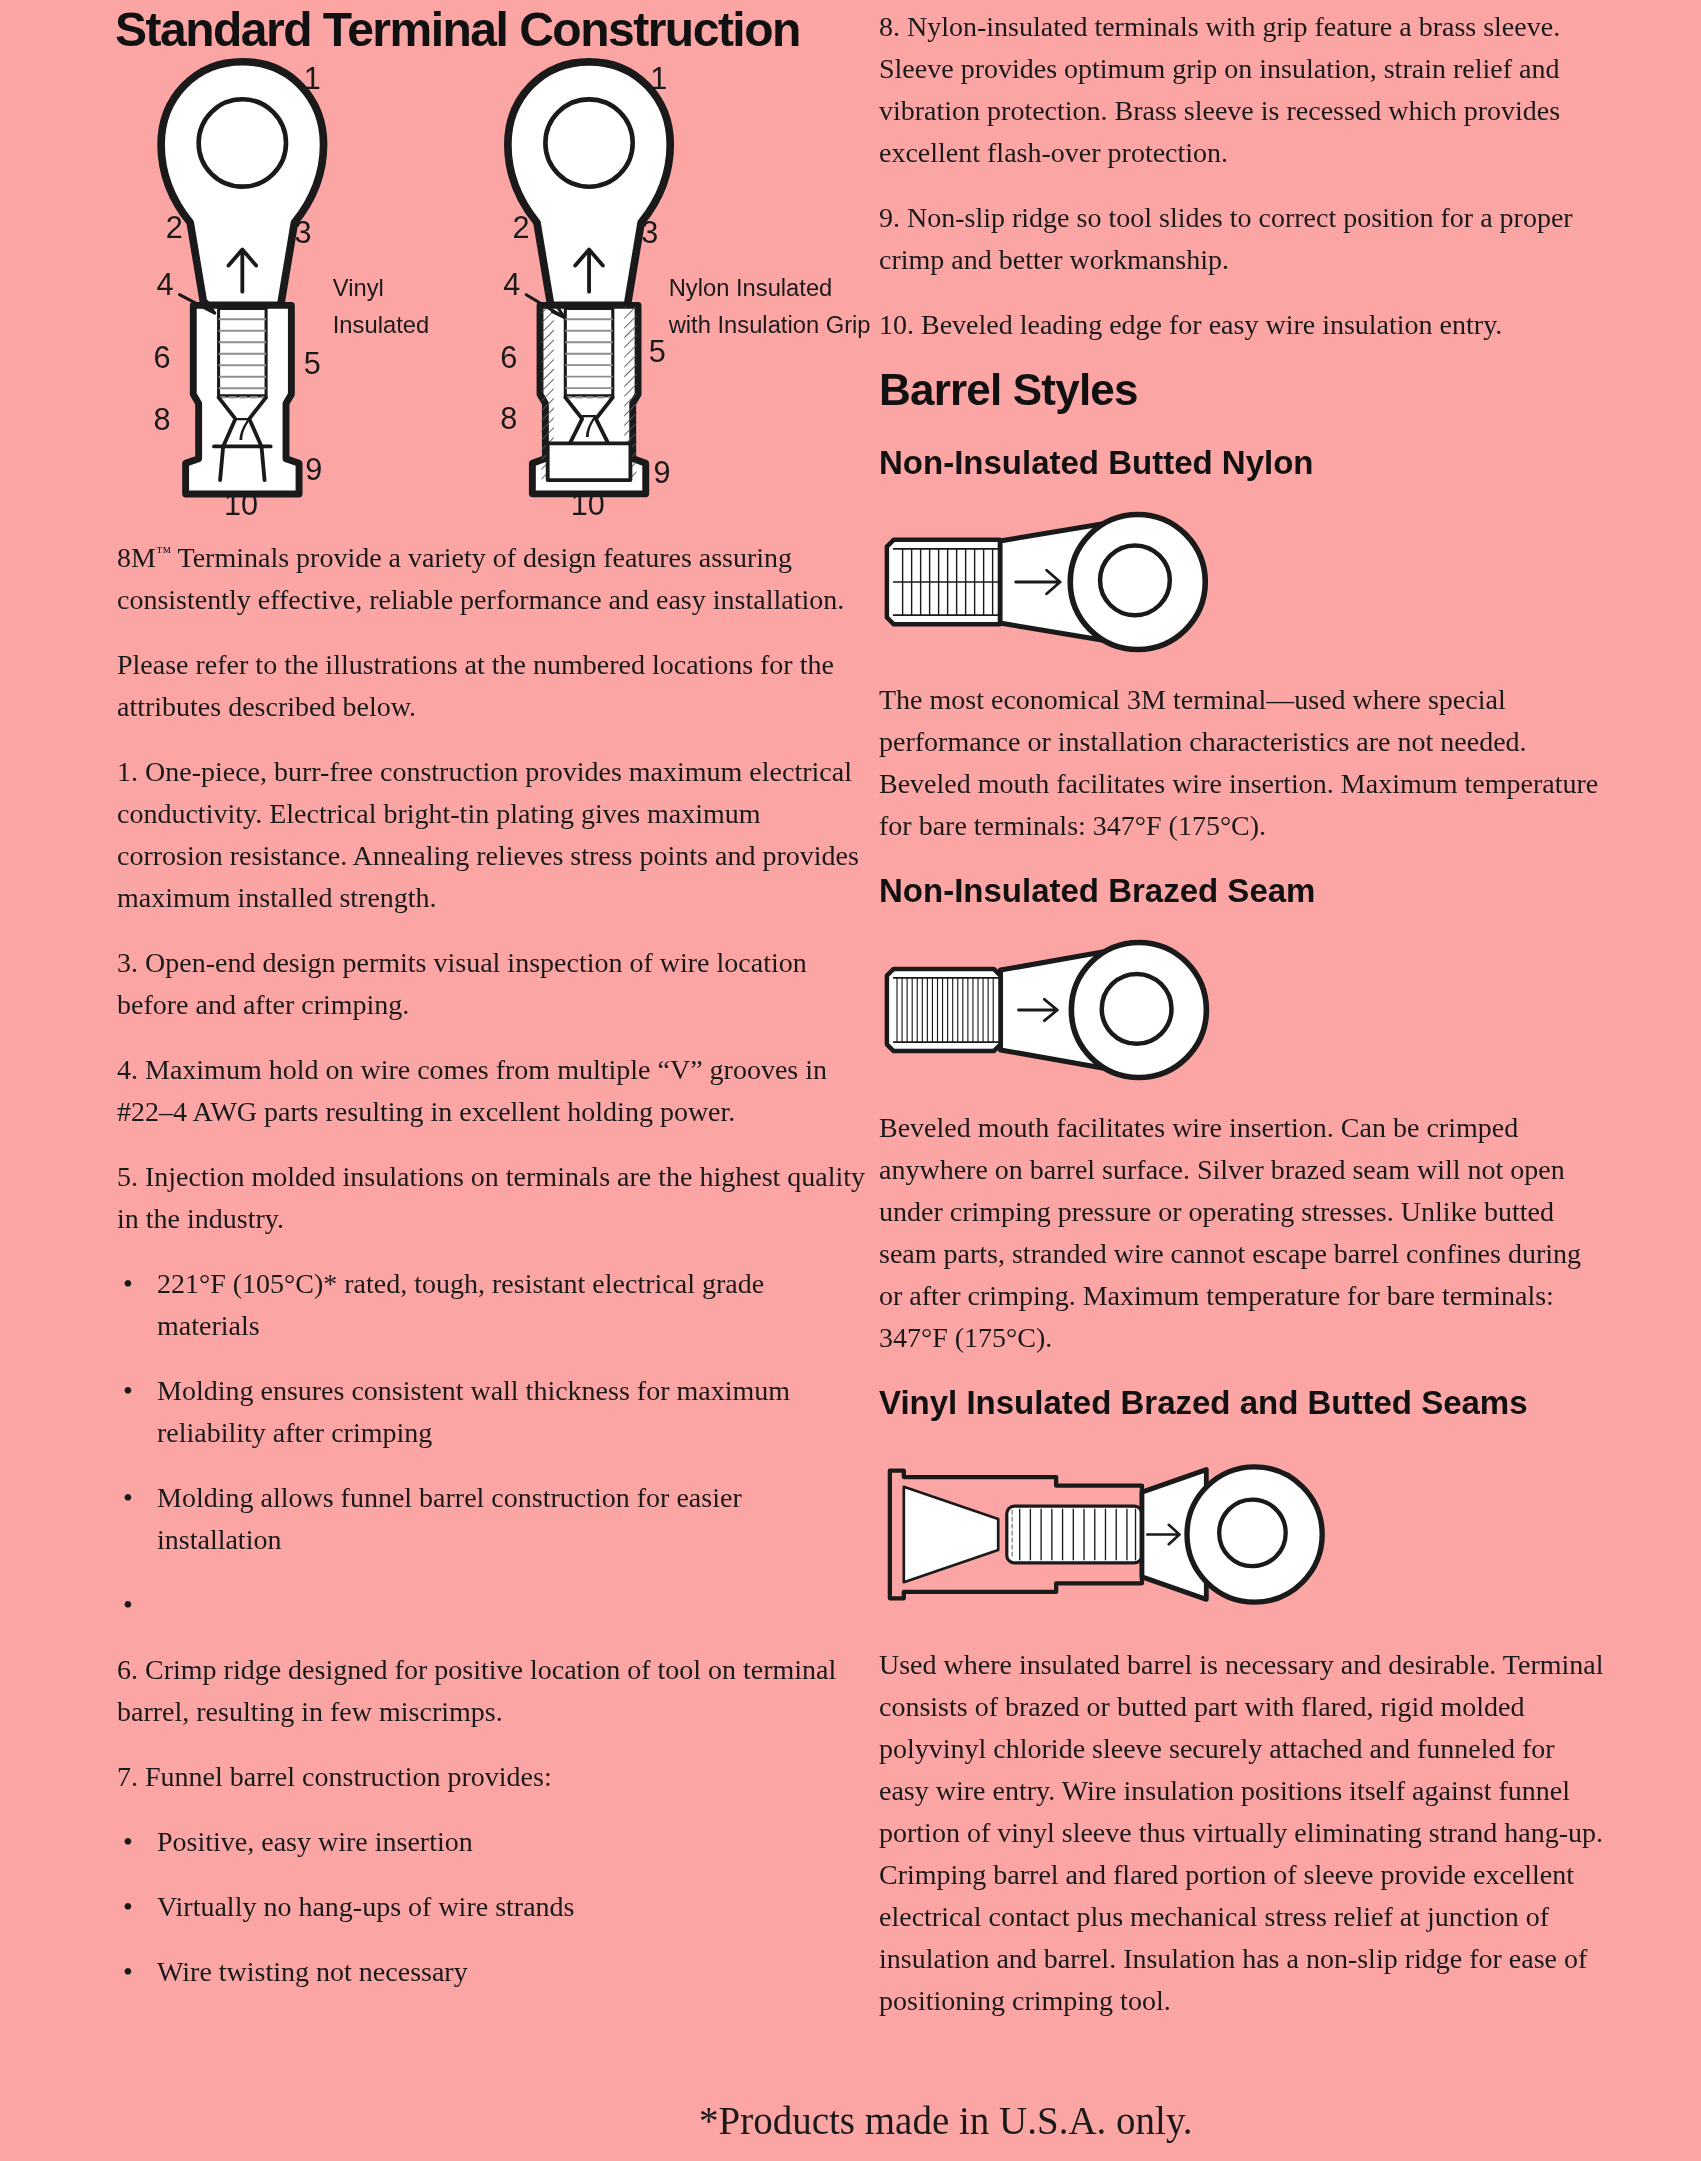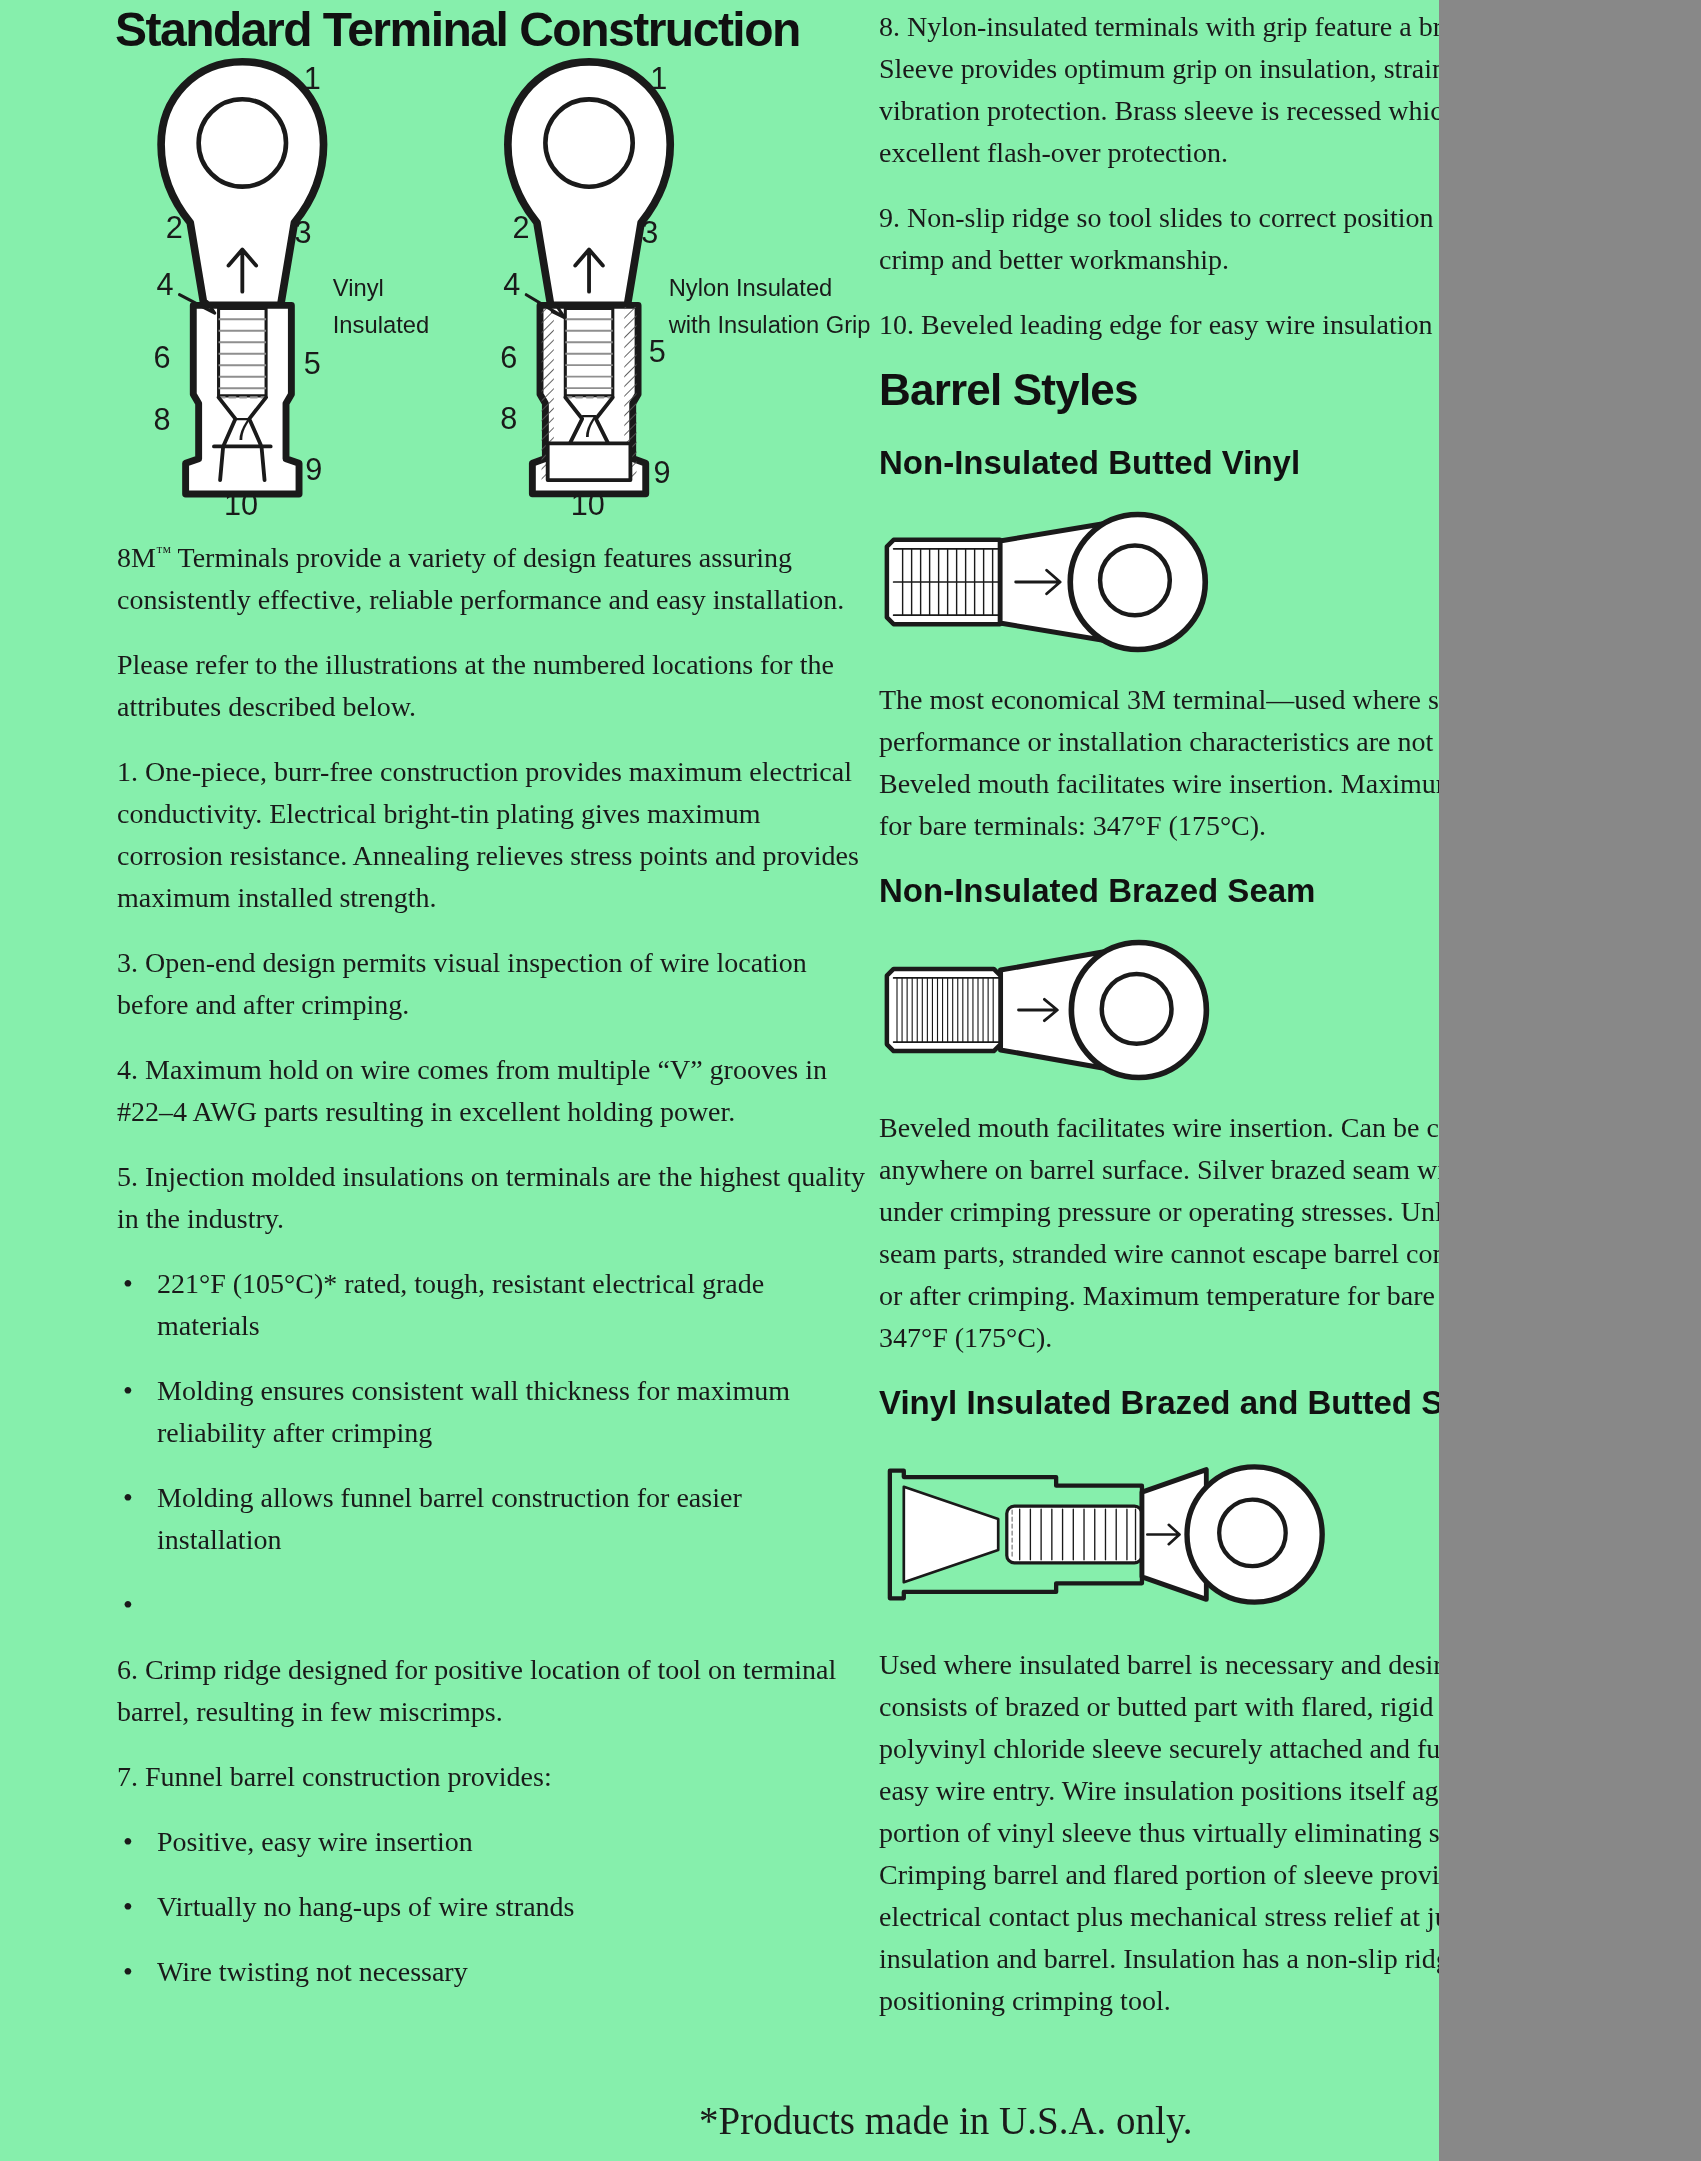--- a/index.html
+++ b/index.html
@@ -1,19 +1,19 @@
 <!DOCTYPE html>
 <html style="font-size:12.3px"><head>
 <meta charset="utf-8">
 <style>
   html,body { margin:0; padding:0; background:#888; }
   .page {
     position:relative;
-    width:1439px; height:2161px;
-    background:#86efac;
+    width:1701px; height:2161px;
+    background:#fca5a5;
     color:#1a1a1a;
     font-family:"Liberation Serif", serif;
     overflow:hidden;
   }
   .title {
     position:absolute; left:115px; top:1.5px;
     margin:0;
     font-family:"Liberation Sans", sans-serif;
     font-weight:bold;
     font-size:48px;
@@ -195,21 +195,21 @@
   </div>
 
   <div class="col col-right">
     <p>8. Nylon-insulated terminals with grip feature a brass sleeve. Sleeve provides optimum grip on insulation, strain relief and vibration protection. Brass sleeve is recessed which provides excellent flash-over protection.</p>
     <p>9. Non-slip ridge so tool slides to correct position for a proper crimp and better workmanship.</p>
     <p>10. Beveled leading edge for easy wire insulation entry.</p>
 
     <h2 class="h2">Barrel Styles</h2>
 
     <section>
-      <h3 class="h3">Non-Insulated Butted Vinyl</h3>
+      <h3 class="h3">Non-Insulated Butted Nylon</h3>
       <svg class="fig-flow" width="360" height="152" viewBox="0 0 640 270">
         <g>
           <path class="ink fillw" stroke-width="9" d="M215,62 L420,28 L420,242 L215,208 Z"></path>
           <circle class="ink fillw" stroke-width="10" cx="460" cy="135" r="120"></circle>
           <circle class="ink fillw" stroke-width="8" cx="455" cy="132" r="62"></circle>
           <path class="ink fillw" stroke-width="8" d="M26,60 L215,60 L215,210 L26,210 L14,198 L14,72 Z"></path>
           <path class="ink" stroke-width="3" d="M26,76 L215,76 M26,194 L215,194 M26,135 L215,135"></path>
           <path class="ink" stroke-width="2.5" d="M42,76 V194 M58,76 V194 M74,76 V194 M90,76 V194 M106,76 V194 M122,76 V194 M138,76 V194 M154,76 V194 M170,76 V194 M186,76 V194 M202,76 V194"></path>
           <path class="ink" stroke-width="5" d="M243,135 L320,135 M298,114 L322,135 L298,156"></path>
         </g>

